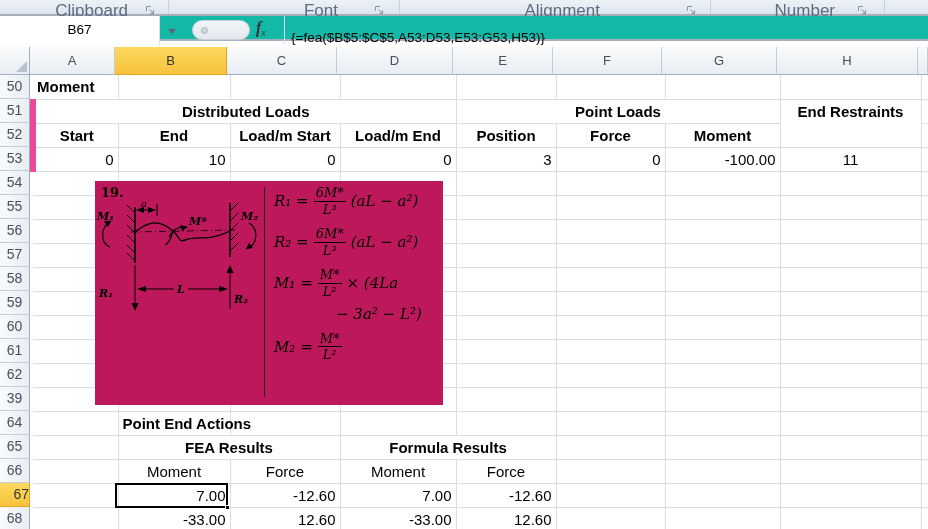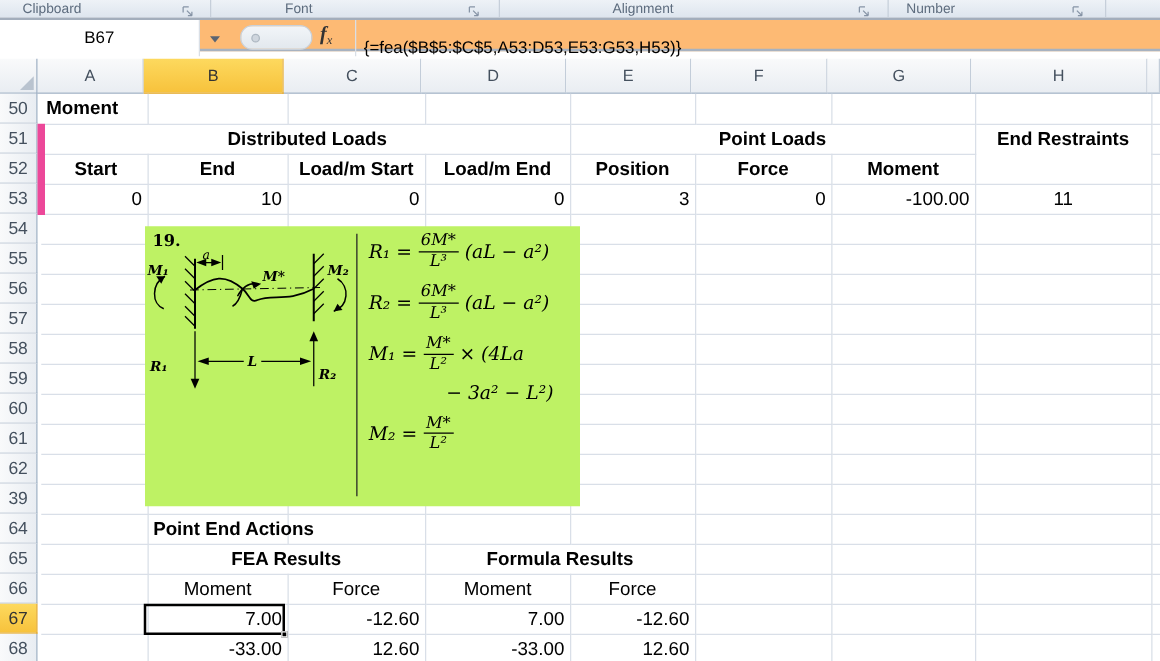--- a/index.html
+++ b/index.html
@@ -4,28 +4,28 @@
 <style>
   * { margin:0; padding:0; box-sizing:border-box; }
   body { background:#fff; }
   .screen{ position:relative; width:928px; height:529px; overflow:hidden;
            font-family:"Liberation Sans", sans-serif; background:#fff; }
 
   
   .ribbon{ position:absolute; left:0; top:0; width:928px; height:16px;
            background:linear-gradient(#eef2f7,#dde5ee);
            border-bottom:2px solid #a3aebc; }
-  .rgroup-label{ position:absolute; top:1px; width:110px; text-align:left;
-                 font-size:11px; color:#5d6c7e; }
+  .rgroup-label{ position:absolute; top:1px; width:110px; text-align:right;
+                 font-size:17px; color:#5d6c7e; }
   .rsep{ position:absolute; top:0; width:1px; height:14px; background:#c6cfda; }
   .launcher{ position:absolute; top:2px; width:11px; height:11px; display:block; }
 
   
   .fbar{ position:absolute; left:0; top:16px; width:928px; height:25px;
-         background:#fdba74; border-bottom:2px solid #a7b2c0; }
+         background:#14b8a6; border-bottom:2px solid #a7b2c0; }
   .namebox{ position:absolute; left:0; top:0; width:160px; height:29px;
             background:#fff; border-right:1px solid #d9dfe6;
             font-size:13.5px; color:#000; text-align:center; line-height:28px; }
   .nb-drop{ position:absolute; left:160px; top:0; width:26px; height:29px; }
   .nb-drop .tri{ position:absolute; left:8px; top:13px; width:0; height:0;
                  border-left:4px solid transparent; border-right:4px solid transparent;
                  border-top:5px solid #5a6472; }
   .capsule{ position:absolute; left:192px; top:4px; width:58px; height:20px;
             background:linear-gradient(#f2f5f8,#e2e8ee); border:1px solid #c9d1da;
             border-radius:10px; }
@@ -50,41 +50,41 @@
            border-right:1px solid #9eb0c4; border-bottom:1px solid #9eb0c4; position:relative; }
   .corner .tri{ position:absolute; right:2px; bottom:2px; width:0; height:0;
                 border-left:11px solid transparent; border-bottom:11px solid #b9c3cf; }
 
   
   .rowheads{ position:absolute; left:0; top:75px; width:30px; }
   .rhead{ width:30px; height:24px; background:linear-gradient(to right,#f9fafb,#e9edf2);
           border-right:1px solid #9eb0c4; border-bottom:1px solid #c3cdd9;
           font-size:14px; color:#44505e; text-align:center; line-height:23px; }
   .rhead.sel{ background:linear-gradient(#fdd95e,#f7c23c);
-              border-right:1px solid #e3a521; border-bottom:1px solid #e3a521; color:#333; }
+              border-right:1px solid #e3a521; border-bottom:1px solid #e3a521; color:#333;text-align:right; }
 
   
   table.grid{ position:absolute; left:30px; top:75px; border-collapse:collapse;
               table-layout:fixed; width:898px; }
   table.grid td{ height:24px; padding:0 4px; font-size:15px; color:#000;
                  border-right:1px solid #d9dfe8; border-bottom:1px solid #d9dfe8;
                  white-space:nowrap; line-height:23px; }
   td.c{ text-align:center; } td.r{ text-align:right; } td.b{ font-weight:bold; }
   td.bl{ border-left:6px solid #ec4899; } td.br{ border-right:1px solid #000; }
   td.bb{ border-bottom:1px solid #000; } td.vt{ vertical-align:top; }
 
   
   .sel-box{ position:absolute; left:115px; top:483px; width:113px; height:25px;
             border:2px solid #000; pointer-events:none; z-index:6; }
   .sel-box .handle{ position:absolute; right:-4px; bottom:-4px; width:5px; height:5px;
                     background:#000; border:1px solid #fff; }
 
   
-  .figure{ position:absolute; left:116px; top:181px; width:348px; height:224px;
-           background:#bef264; z-index:5; }
+  .figure{ position:absolute; left:95px; top:181px; width:348px; height:224px;
+           background:#be185d; z-index:5; }
   .fig-div{ position:absolute; left:169px; top:6px; width:1px; height:210px; background:#222; }
   .formulas{ position:absolute; left:179px; top:4px; width:168px;
              font-family:"DejaVu Serif","Liberation Serif",serif; font-style:italic; color:#000; }
   .fline{ display:flex; align-items:center; font-size:15px; margin-bottom:9px; }
   .fline .lhs{ margin-right:3px; }
   .frac{ display:inline-flex; flex-direction:column; align-items:center;
          margin:0 5px 0 2px; font-size:13px; line-height:1.2; }
   .frac .num{ border-bottom:1px solid #000; padding:0 2px; }
   .fcont{ font-size:15px; margin:-4px 0 8px 62px; }
 </style>

